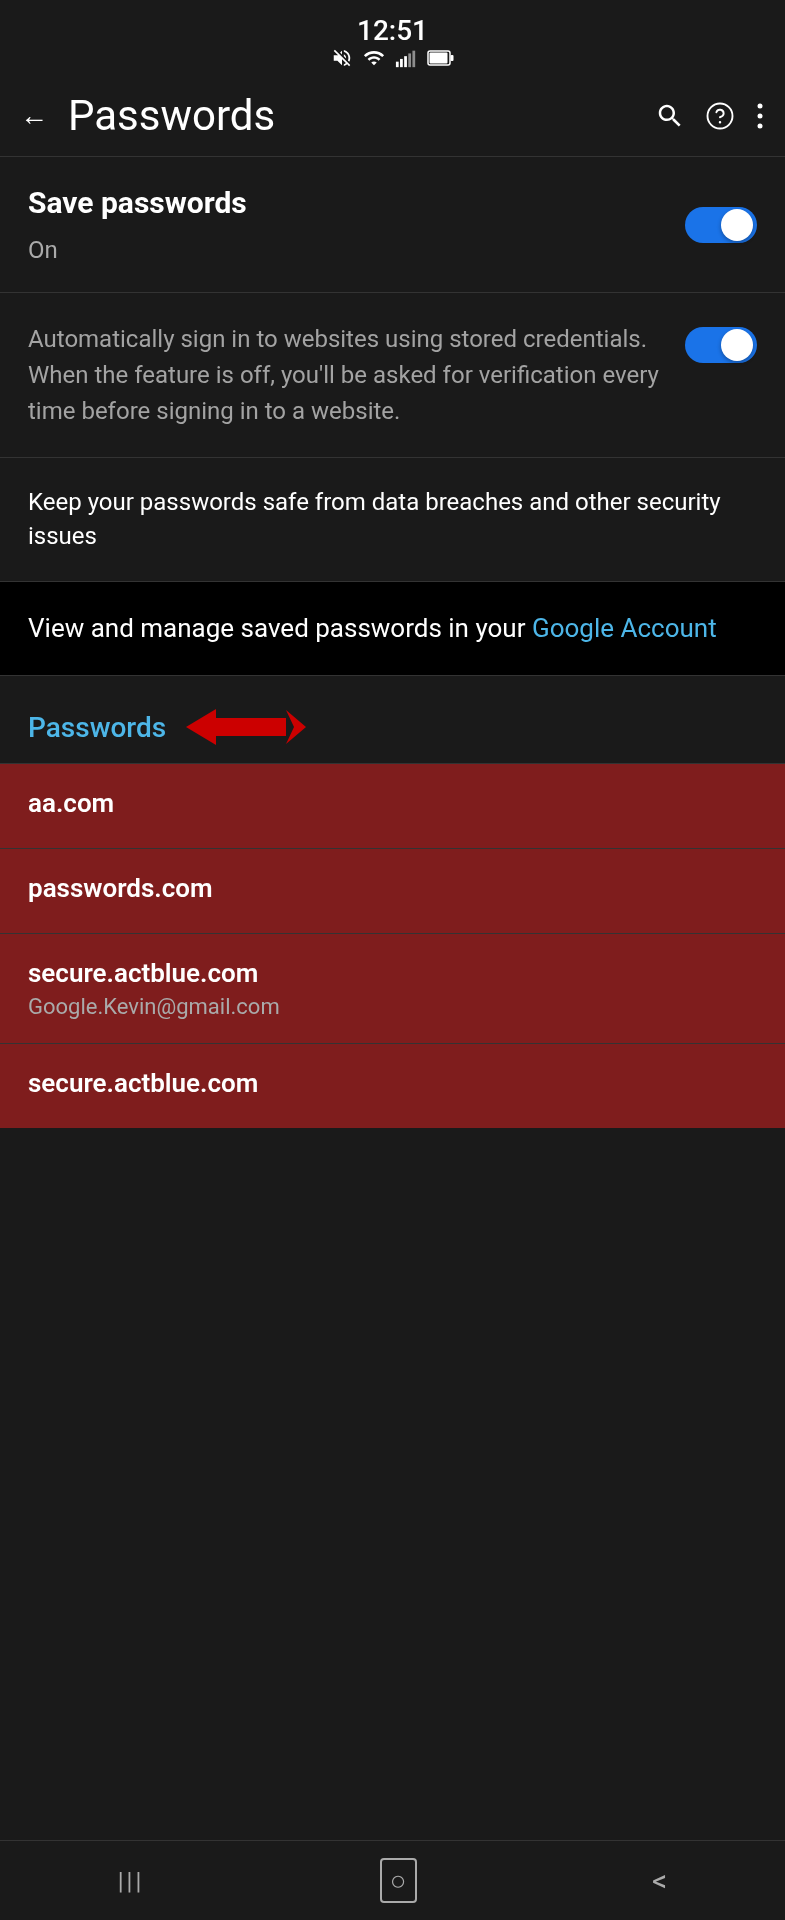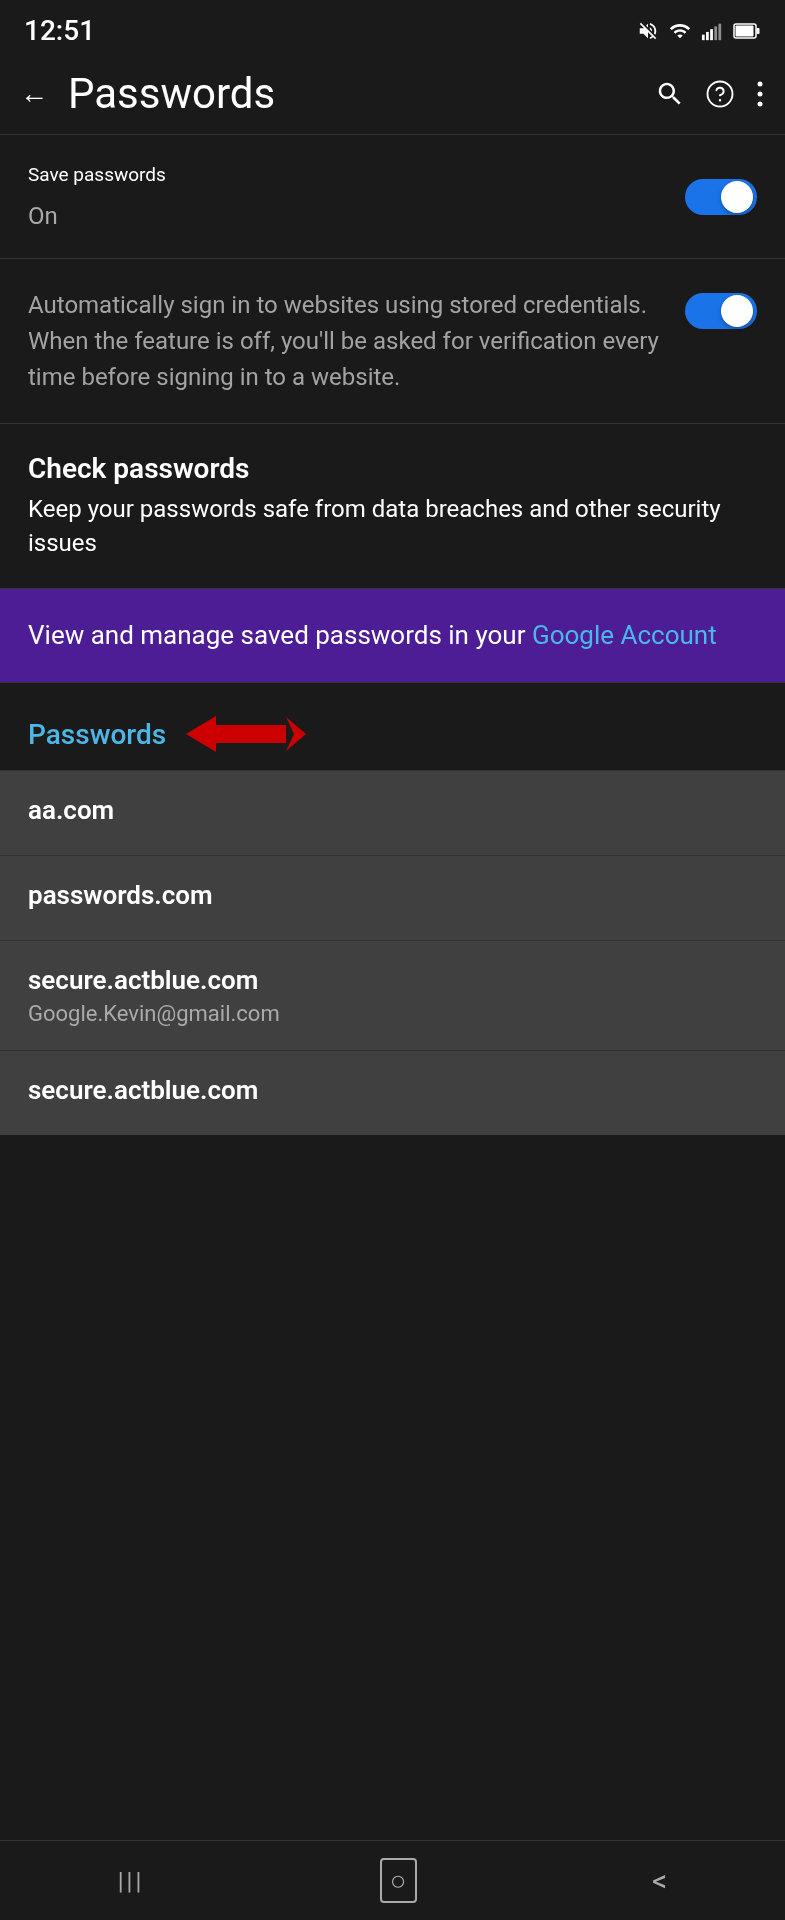--- a/index.html
+++ b/index.html
@@ -10,24 +10,25 @@
       color: #ffffff;
       font-family: 'Roboto', Arial, sans-serif;
       width: 785px;
       min-height: 1920px;
       position: relative;
     }
 
     
     .status-bar {
       display: flex;
-      justify-content: space-between;
+      justify-content: center;
       align-items: center;
       padding: 14px 24px 10px 24px;
       background-color: #1a1a1a;
+      flex-direction: column;
     }
 
     .status-time {
       font-size: 28px;
       font-weight: 500;
       color: #ffffff;
     }
 
     .status-icons {
       display: flex;
@@ -79,22 +80,22 @@
       padding: 28px 28px;
       background-color: #1a1a1a;
     }
 
     .setting-content {
       flex: 1;
       padding-right: 20px;
     }
 
     .setting-title {
-      font-size: 19px;
-      font-weight: 400;
+      font-size: 30px;
+      font-weight: 700;
       color: #ffffff;
       margin-bottom: 11px;
     }
 
     .setting-subtitle {
       font-size: 24px;
       color: #aaaaaa;
       margin-top: 16px;
     }
 
@@ -169,21 +170,21 @@
 
     .check-passwords-desc {
       font-size: 24px;
       color: #ffffff;
       line-height: 1.4;
     }
 
     
     .google-account-row {
       padding: 28px 28px;
-      background-color: #4c1d95;
+      background-color: #000000;
     }
 
     .google-account-text {
       font-size: 26px;
       color: #ffffff;
       line-height: 1.4;
     }
 
     .google-account-link {
       color: #4db6e8;
@@ -200,21 +201,21 @@
 
     .passwords-section-label {
       font-size: 28px;
       color: #4db6e8;
       font-weight: 500;
     }
 
     
     .password-item {
       padding: 24px 28px;
-      background-color: #404040;
+      background-color: #7f1d1d;
       cursor: pointer;
     }
 
     .password-domain {
       font-size: 26px;
       font-weight: 600;
       color: #ffffff;
       margin-bottom: 6px;
     }
 
@@ -318,21 +319,20 @@
   </div>
   <div class="toggle-wrapper" style="margin-top: 4px;">
     <div class="toggle-track"></div>
     <div class="toggle-thumb"></div>
   </div>
 </div>
 
 <div class="divider"></div>
 
 <div class="check-passwords-row">
-  <div class="check-passwords-title">Check passwords</div>
   <div class="check-passwords-desc">Keep your passwords safe from data breaches and other security issues</div>
 </div>
 
 <div class="divider"></div>
 
 <div class="google-account-row">
   <span class="google-account-text">
     <span>View and manage saved passwords in your </span><span class="google-account-link">Google Account</span>
   </span>
 </div>

